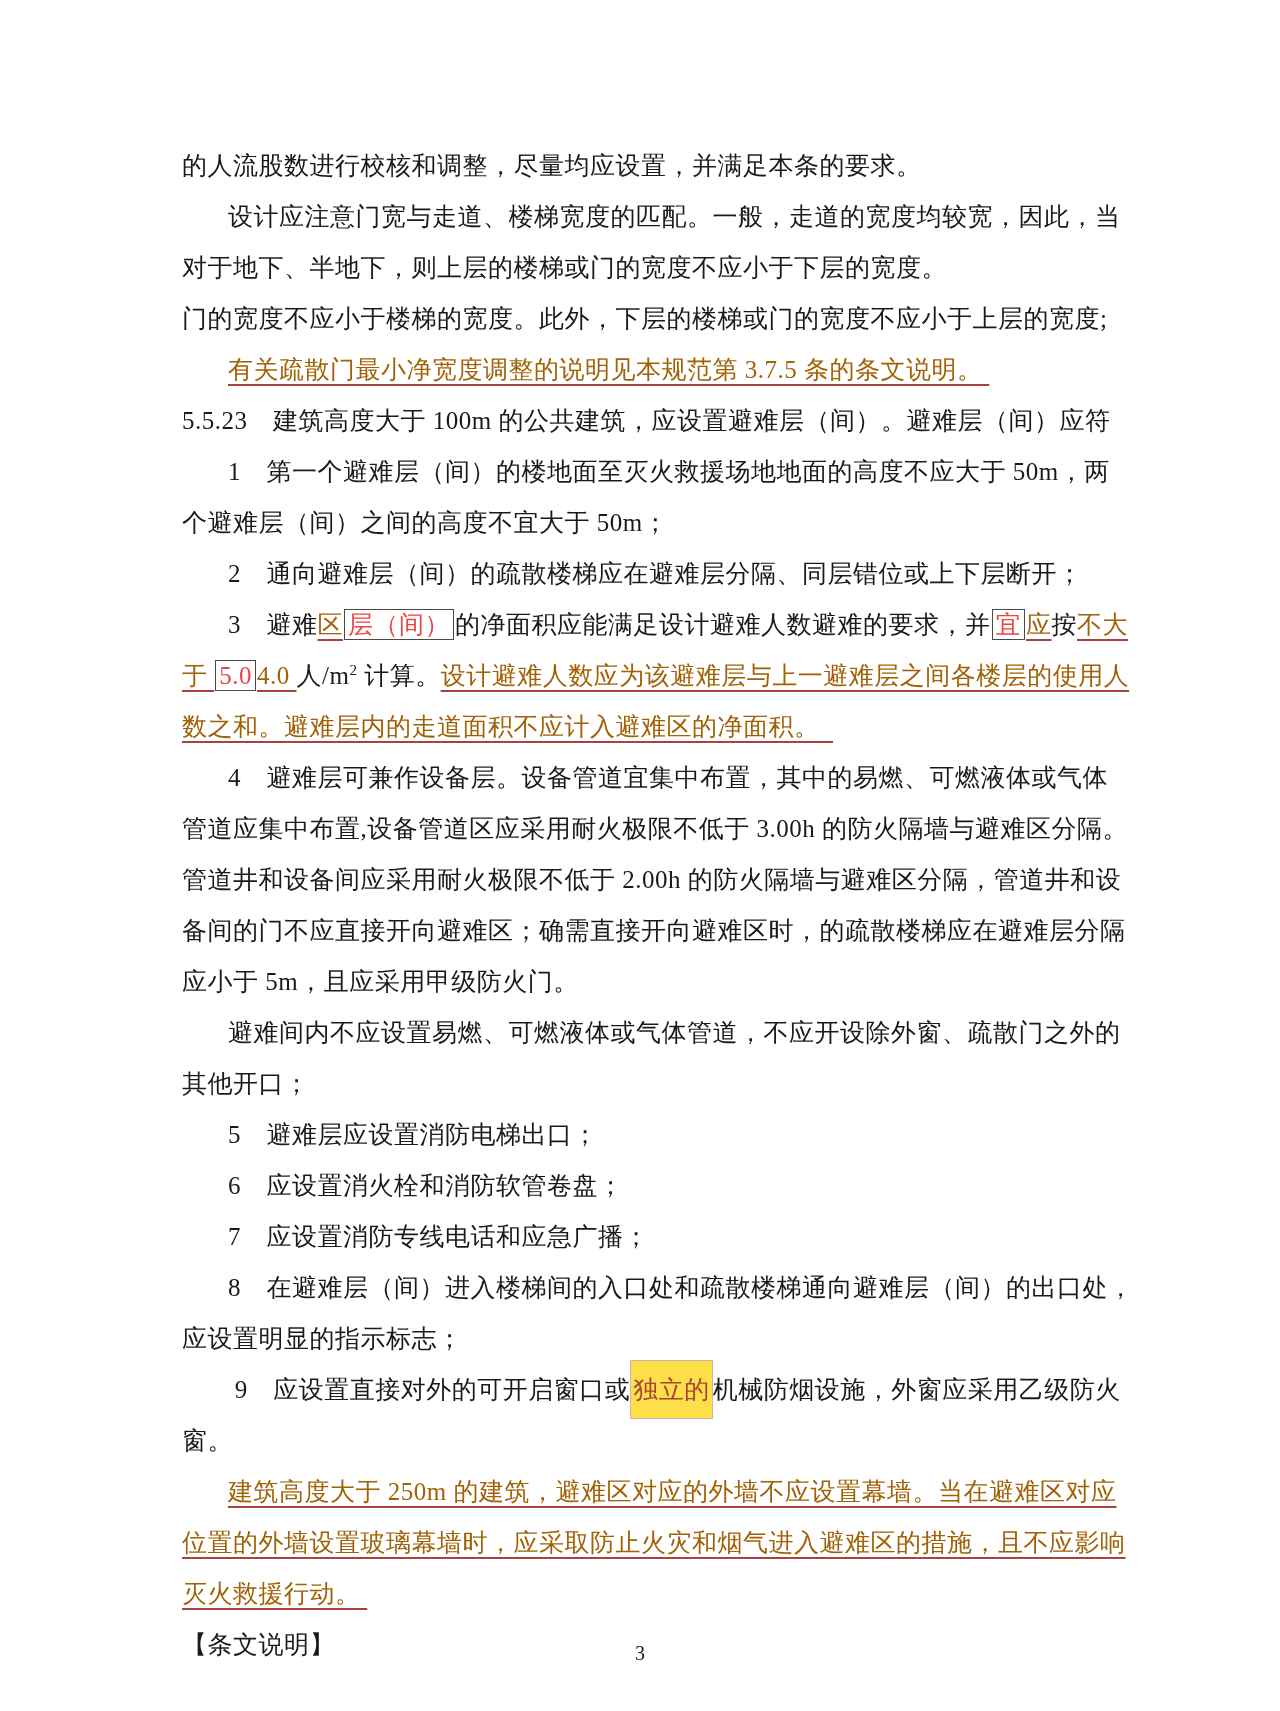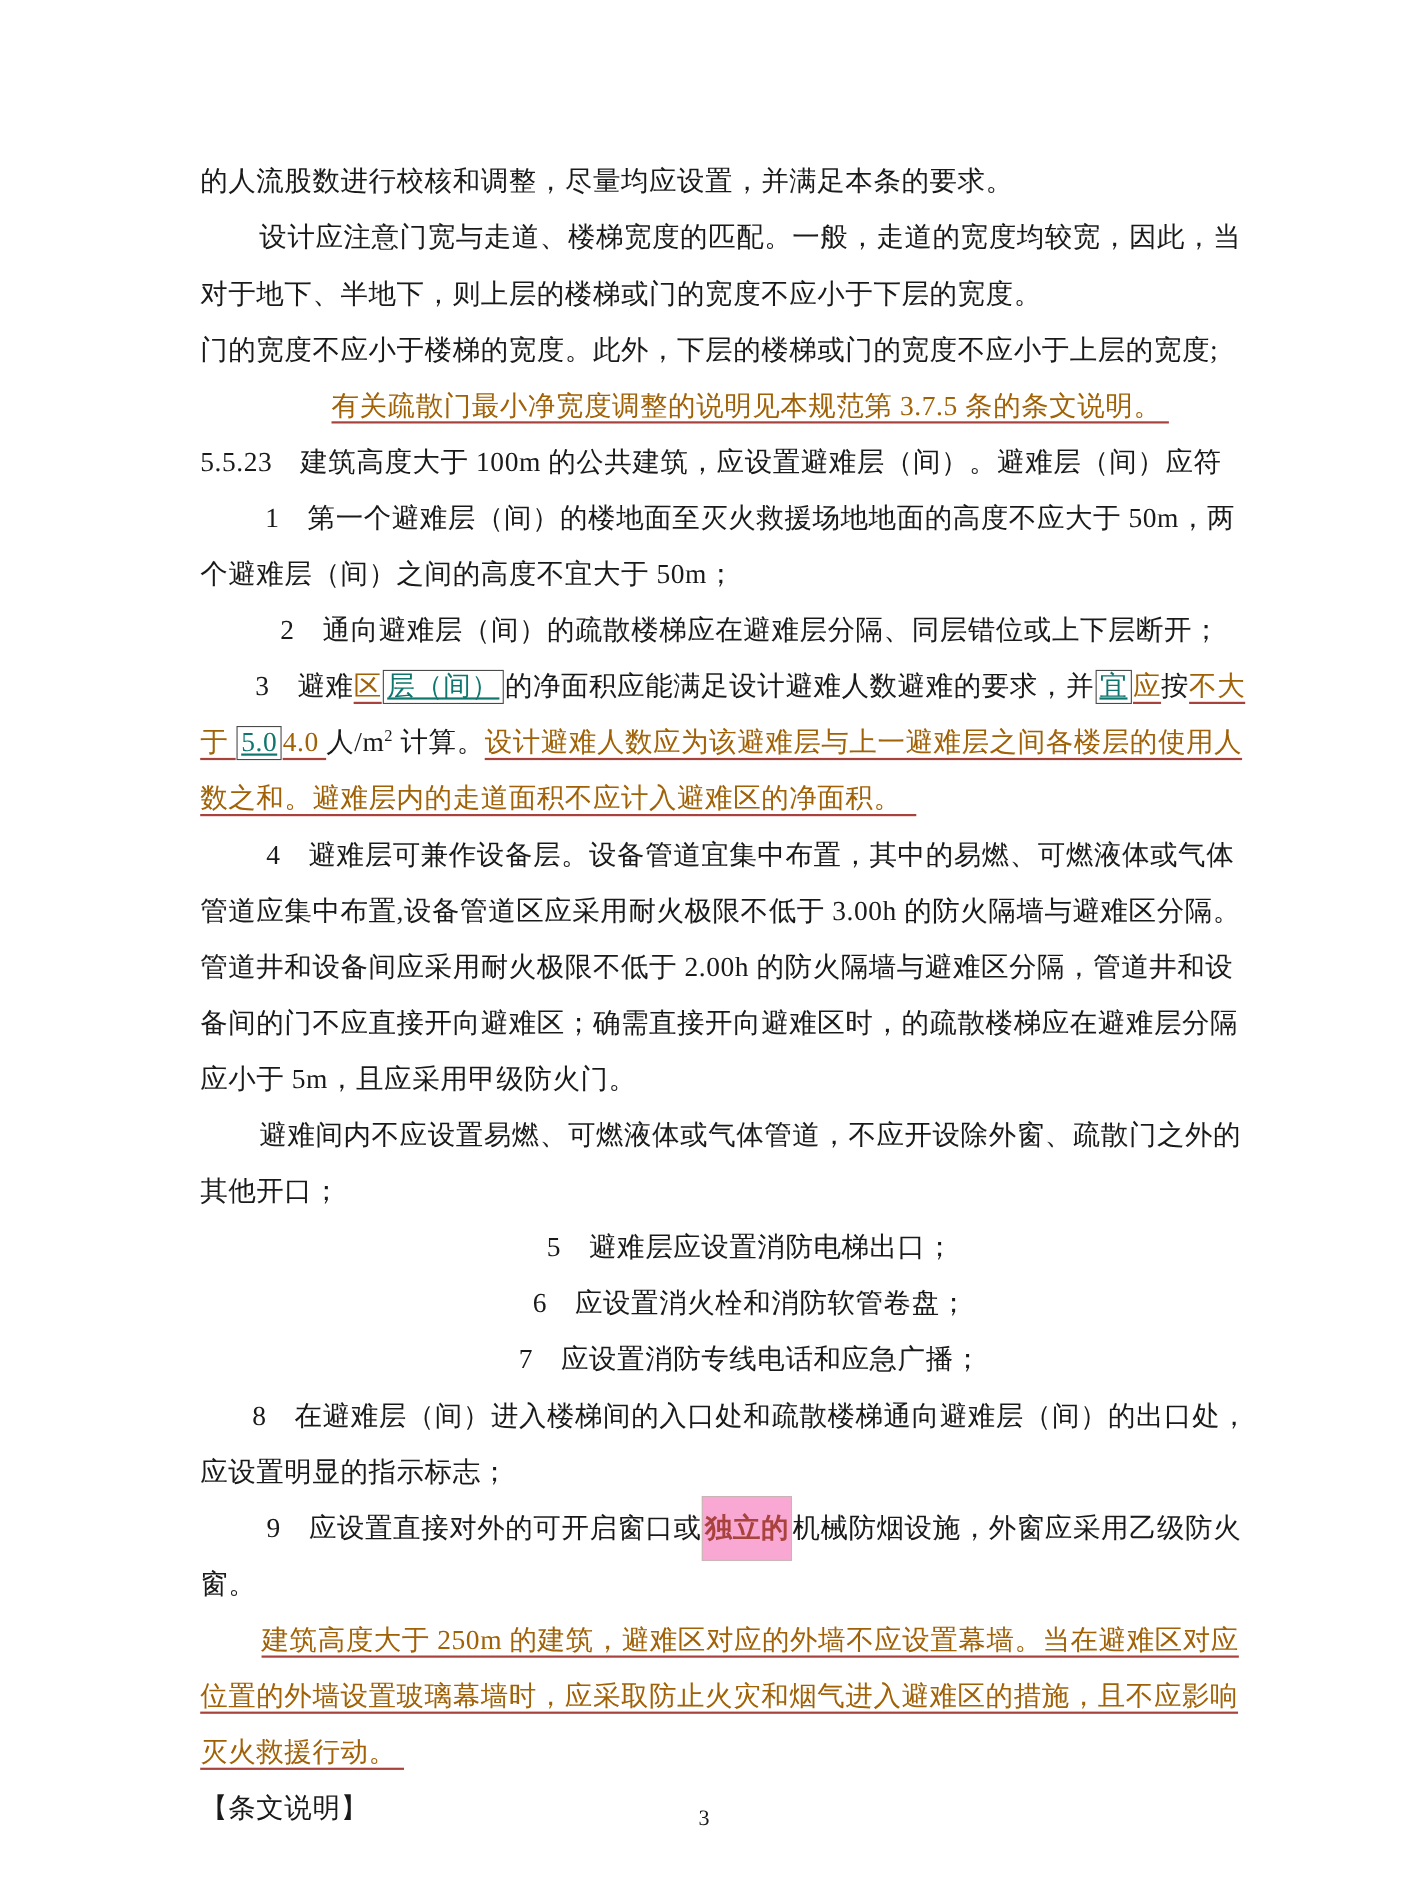--- a/index.html
+++ b/index.html
@@ -18,46 +18,44 @@
     top:138px;
     width:962px;
   }
   p.line{
     margin:4px;
     font-size:25px;
     line-height:47px;
     letter-spacing:0.5px;
     white-space:pre-wrap;
   }
-  p.line.ind{padding-left:46px;text-align:center;}
+  p.line.ind{padding-left:46px;}
   
   .k{color:#1a1a1a;}
   
   .r{
     color:#a16207;
     text-decoration:underline;
     text-decoration-color:#a8423c;
     text-decoration-thickness:2px;
     text-underline-offset:6px;
   }
   
   .rb{
-    color:#0f766e;
+    color:#ef4444;
     border:1px solid #4a4a4a;
     padding:1px 3px;
     margin:0 1px;
-    text-decoration:underline;
   }
   
   .rbl{
     color:#a8423c;
     border:1px solid #c9b6b4;
-    background:#f9a8d4;
+    background:#fde047;
     padding:15px 2px;
-    font-weight:bold;
   }
   
   .ksup{
     color:#1a1a1a;
     vertical-align:super;
     font-size:15px;
     line-height:0;
   }
   .pagenum{
     position:absolute;

